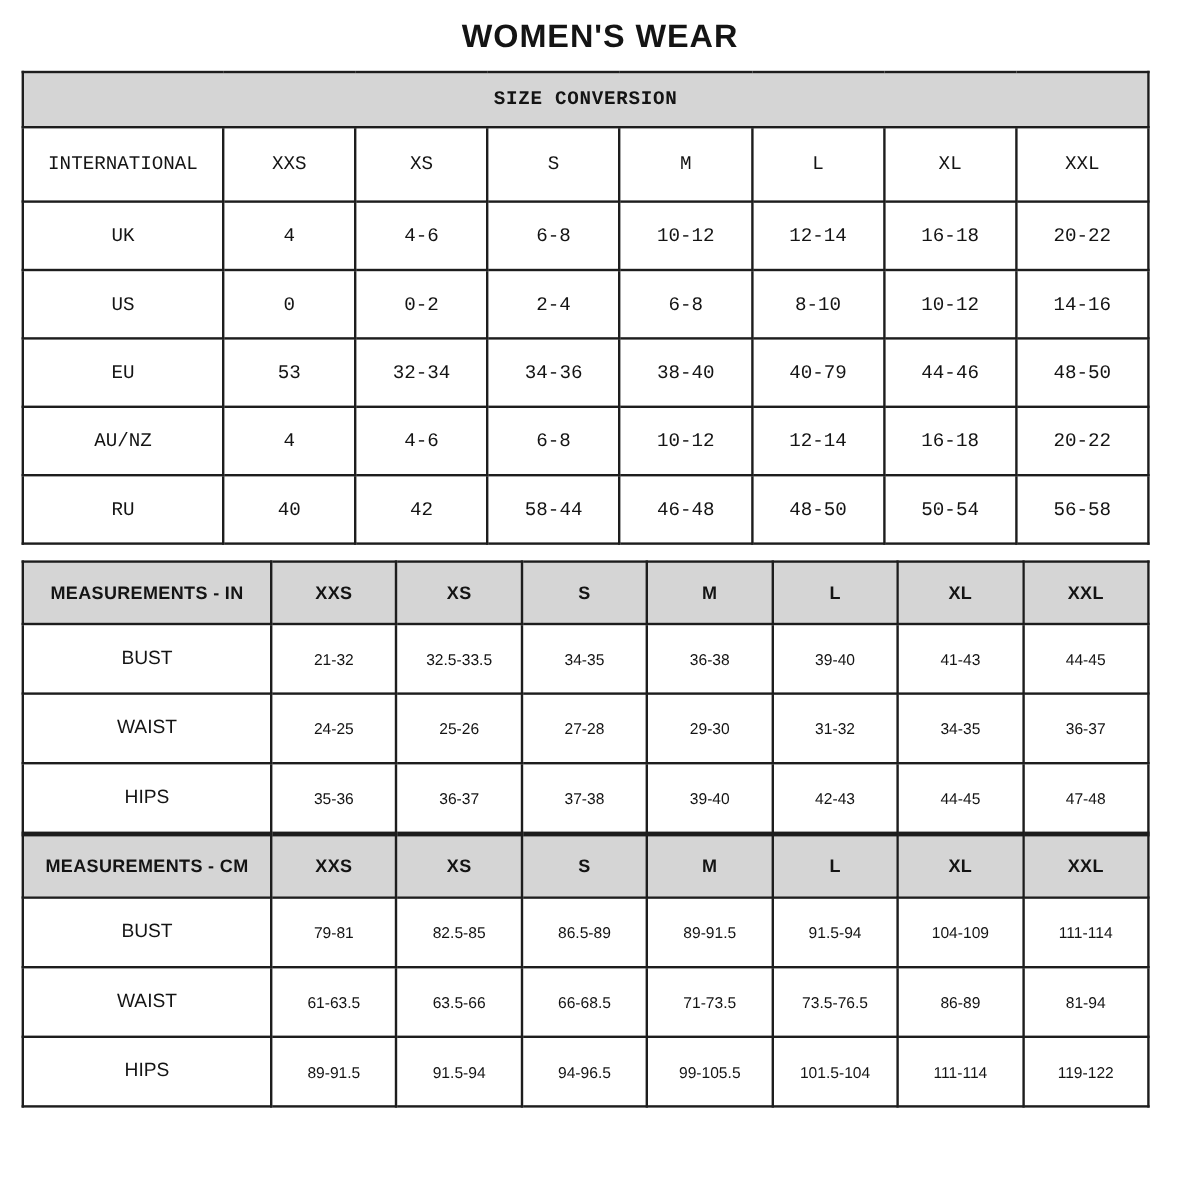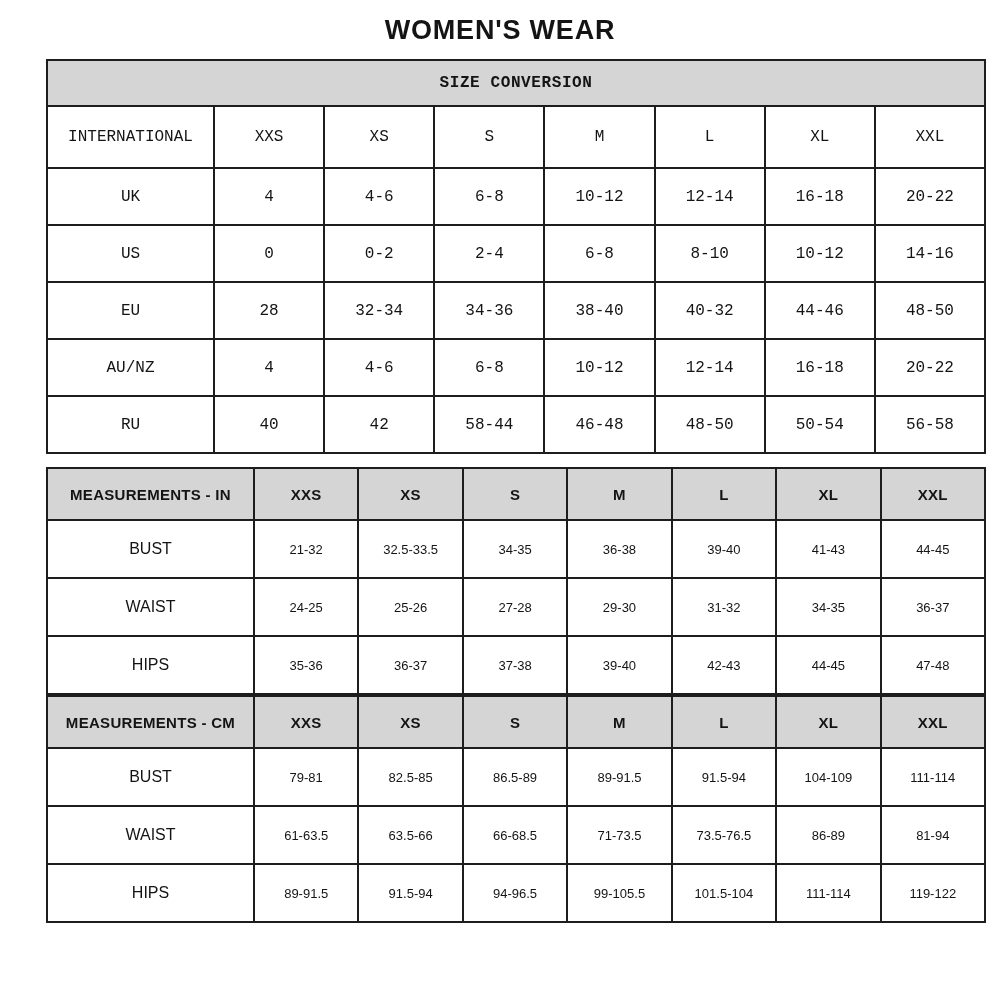--- a/index.html
+++ b/index.html
@@ -6,21 +6,21 @@
   html, body {
     margin: 0;
     padding: 0;
     background: #ffffff;
     font-family: "Liberation Sans", sans-serif;
     color: #141414;
   }
   .page {
     width: 1000px;
     height: 1000px;
-    padding: 0 46px;
+    padding: 0 18px;
     background: #ffffff;
   }
   .page-title {
     text-align: center;
     font-size: 27px;
     font-weight: 700;
     letter-spacing: 0.8px;
     padding: 15px 0 13px 0;
   }
   table {
@@ -104,25 +104,25 @@
         <td>0</td>
         <td>0-2</td>
         <td>2-4</td>
         <td>6-8</td>
         <td>8-10</td>
         <td>10-12</td>
         <td>14-16</td>
       </tr>
       <tr class="data-row">
         <td class="row-label">EU</td>
-        <td>28</td>
+        <td>53</td>
         <td>32-34</td>
         <td>34-36</td>
         <td>38-40</td>
-        <td>40-32</td>
+        <td>40-79</td>
         <td>44-46</td>
         <td>48-50</td>
       </tr>
       <tr class="data-row">
         <td class="row-label">AU/NZ</td>
         <td>4</td>
         <td>4-6</td>
         <td>6-8</td>
         <td>10-12</td>
         <td>12-14</td>

